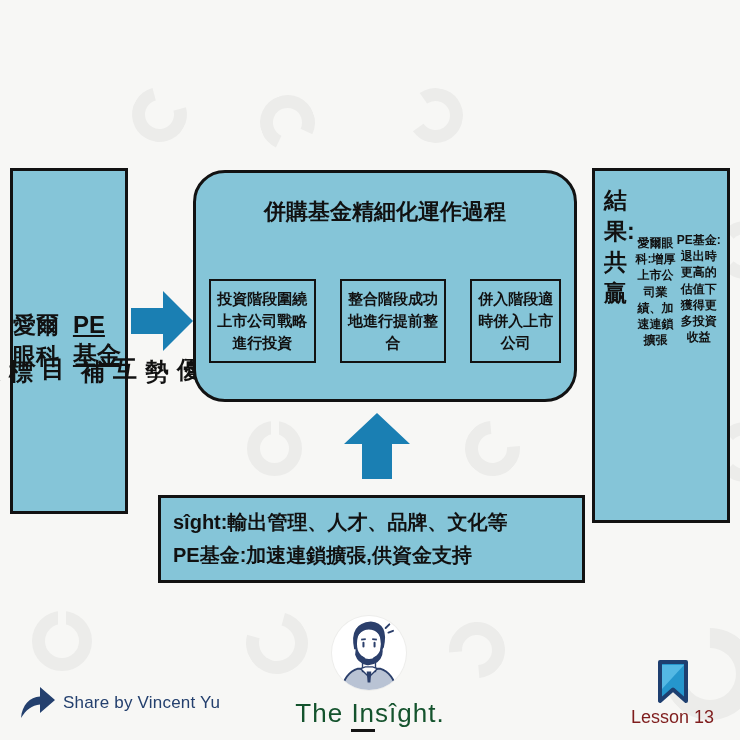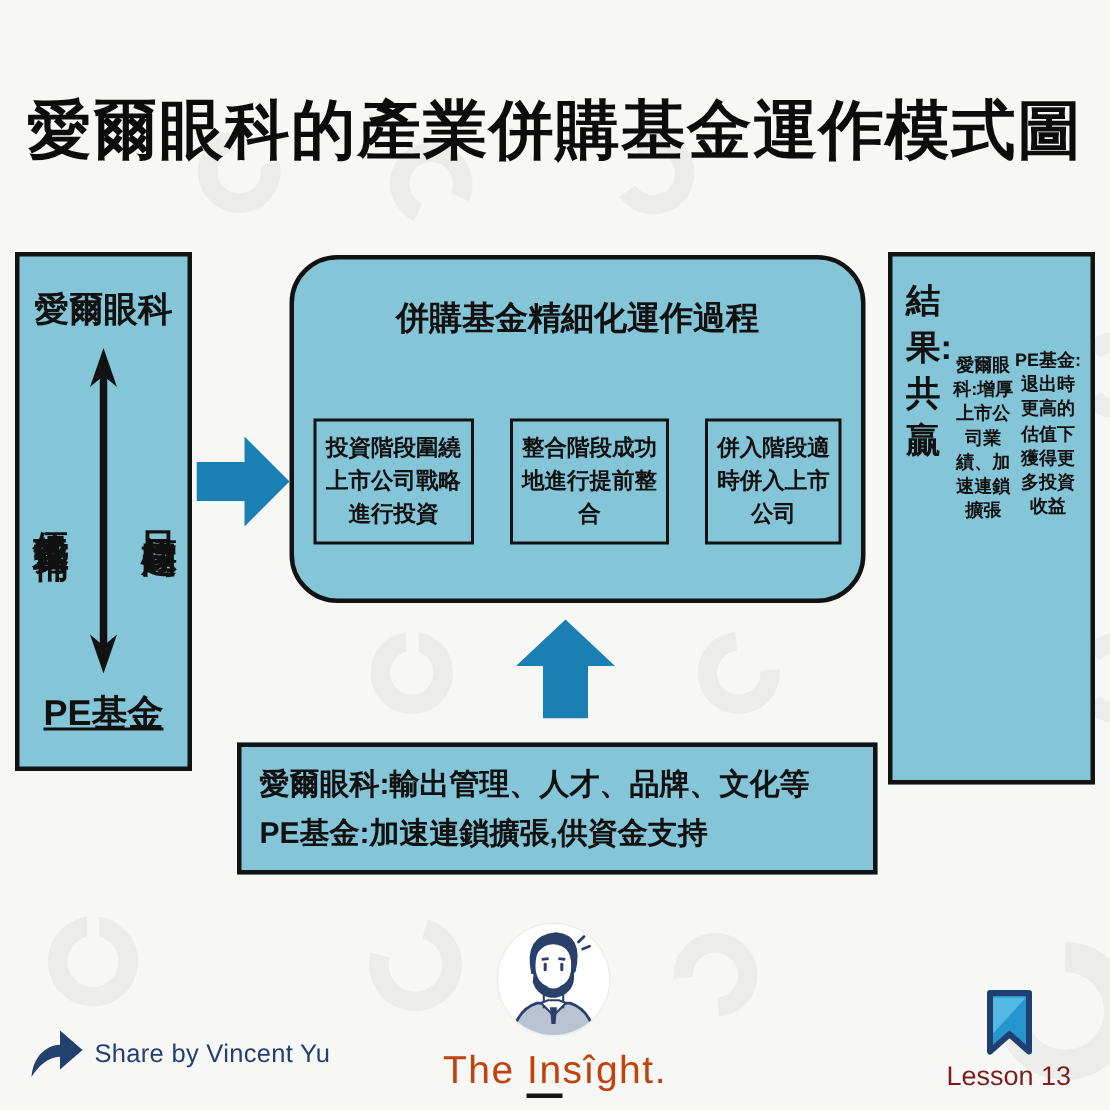--- a/index.html
+++ b/index.html
@@ -16,21 +16,21 @@
         background:#f7f7f5;transform:translateX(-50%);}
   
   .layer{position:absolute;z-index:1;}
   
   #title{left:0;right:0;top:58px;text-align:center;font-size:43px;
          font-weight:900;letter-spacing:1px;color:#0c0c0c;}
   
   .bluebox{background:#85c5d8;border:3px solid #121212;box-sizing:border-box;}
   
   #left-box{left:10px;top:168px;width:118px;height:346px;display:flex;
-            flex-direction:column;align-items:center;padding:20px 0 20px;}
+            flex-direction:row;align-items:center;padding:20px 0 20px;}
   #left-box .top-label{font-size:23px;font-weight:700;}
   #left-box .mid{flex:1;width:100%;position:relative;}
   #left-box .v-label{position:absolute;top:50%;transform:translateY(-50%);
       writing-mode:vertical-rl;font-size:24px;font-weight:700;letter-spacing:3px;}
   #left-box .v-left{left:4px;}
   #left-box .v-right{right:4px;}
   #left-box .arrow-wrap{position:absolute;left:50%;top:10px;bottom:10px;
       transform:translateX(-50%);}
   #left-box .bottom-label{font-size:24px;font-weight:700;text-decoration:underline;}
   
@@ -60,21 +60,21 @@
   #bottom-box{left:158px;top:495px;width:427px;height:88px;padding:8px 12px;
       display:flex;flex-direction:column;justify-content:space-around;
       font-size:20px;font-weight:700;}
   
   #share-icon{left:19px;top:684px;width:38px;height:36px;}
   #share-label{left:63px;top:693px;font-size:17px;color:#24406e;
       letter-spacing:.2px;}
   #avatar{left:332px;top:616px;width:74px;height:74px;border-radius:50%;
       background:#ffffff;box-shadow:0 0 0 1px #ededeb;overflow:hidden;z-index:2;}
   #brand{left:260px;top:698px;width:220px;text-align:center;font-size:26px;
-      color:#c2410c;font-weight:500;letter-spacing:1px;z-index:2;}
+      color:#14532d;font-weight:500;letter-spacing:1px;z-index:2;}
   #brand .brand-mark{border-bottom:3px solid #141414;padding-bottom:1px;}
   #bookmark-icon{left:657px;top:660px;width:32px;height:44px;z-index:2;}
   #lesson-label{left:605px;top:707px;width:135px;text-align:center;
       font-size:18px;color:#7f1d1d;z-index:2;}
 </style>
 </head>
 <body>
 
 <div id="canvas">
 
@@ -87,21 +87,20 @@
     </div>
   <div class="ring gap" style="left:465px;top:421px;width:55px;height:55px;transform:rotate(40deg);"></div>
   <div class="ring gap" style="left:715px;top:422px;width:60px;height:60px;transform:rotate(-90deg);"></div>
   <div class="ring" style="left:32px;top:611px;width:60px;height:60px;">
       <span class="notch"></span>
     </div>
   <div class="ring gap" style="left:246px;top:612px;width:62px;height:62px;transform:rotate(-30deg);"></div>
   <div class="ring gap" style="left:449px;top:622px;width:56px;height:56px;transform:rotate(-140deg);"></div>
   <div class="ring gap" style="left:664px;top:628px;width:92px;height:92px;border-width:20px;transform:rotate(-45deg);"></div>
 
-  <div id="title" class="layer">愛爾眼科的產業併購基金運作模式圖</div>
 
   <div id="left-box" class="layer bluebox">
     <div class="top-label">愛爾眼科</div>
     <div class="mid">
       <div class="v-label v-left">優勢互補</div>
       <div class="arrow-wrap">
         <svg width="26" height="100%" viewBox="0 0 26 200" preserveAspectRatio="none">
           <line x1="13" y1="16" x2="13" y2="184" stroke="#121212" stroke-width="5"></line>
           <polygon points="13,0 4,24 13,17 22,24" fill="#121212"></polygon>
           <polygon points="13,200 4,176 13,183 22,176" fill="#121212"></polygon>
@@ -133,21 +132,21 @@
     </svg>
   </div>
 
   <div id="right-box" class="layer bluebox">
     <div class="r-title">結果:共贏</div>
     <div class="r-item first">愛爾眼科:增厚上市公司業績、加速連鎖擴張</div>
     <div class="r-item second">PE基金:退出時更高的估值下獲得更多投資收益</div>
   </div>
 
   <div id="bottom-box" class="layer bluebox">
-    <div>愛爾眼科:輸出管理、人才、品牌、文化等</div>
+    <div>sîght:輸出管理、人才、品牌、文化等</div>
     <div>PE基金:加速連鎖擴張,供資金支持</div>
   </div>
 
   <div id="share-icon" class="layer">
     <svg width="38" height="36" viewBox="0 0 38 36">
       <path d="M2 34 C3 21 11 13 21 12.5 L21 3 L36 16 L21 29 L21 20.5 C13 21 7 26 2 34 Z" fill="#24406e"></path>
     </svg>
   </div>
   <div id="share-label" class="layer">Share by Vincent Yu</div>
 

